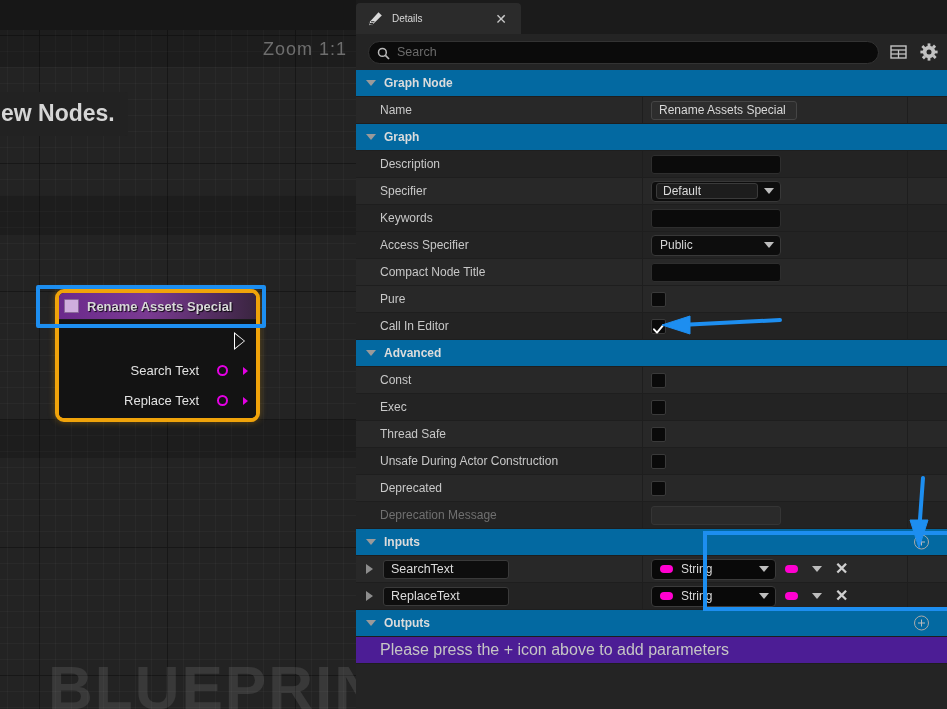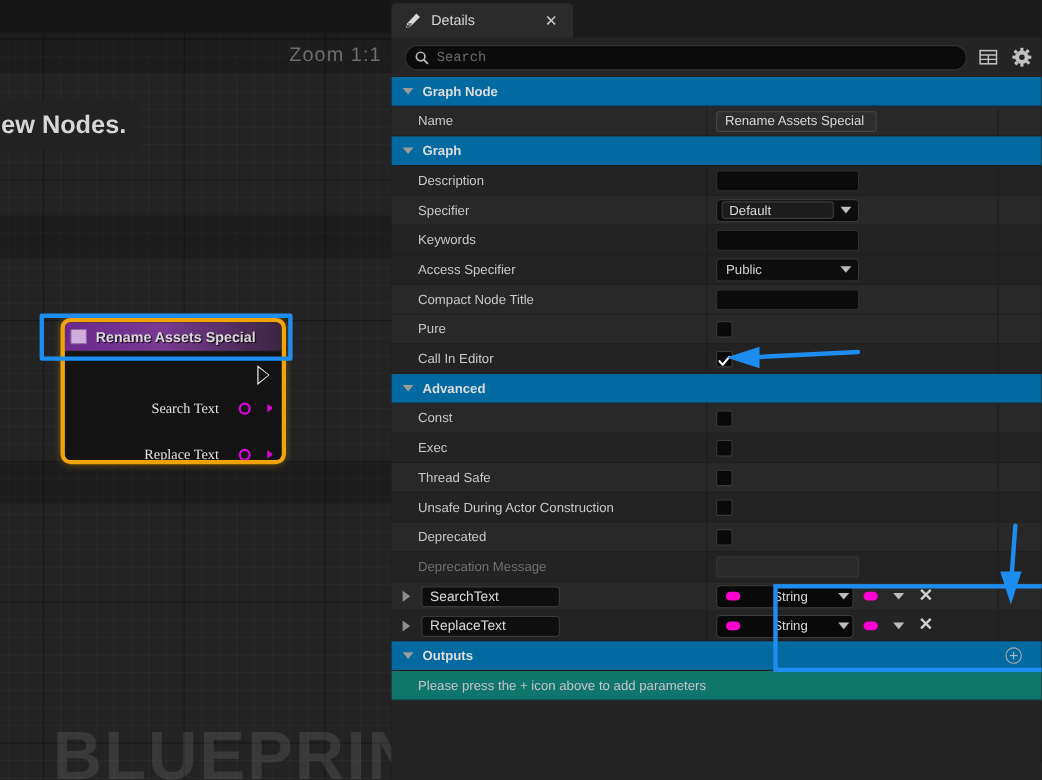--- a/index.html
+++ b/index.html
@@ -91,21 +91,21 @@
   }
   .exec-pin::after {
     content: ""; position: absolute; left: -10px; top: -7px;
     width: 0; height: 0;
     border-top: 7px solid transparent;
     border-bottom: 7px solid transparent;
     border-left: 9px solid #131313;
   }
   .pin-row {
     position: absolute; right: 8px;
-    display: flex; align-items: center; gap: 18px; font-family: Liberation Serif, serif;
+    display: flex; align-items: center; gap: 18px;
   }
   .pin-label { color: #e2e2e2; font-size: 13px; }
   .pin-dot {
     width: 11px; height: 11px; border-radius: 50%;
     border: 2.5px solid #e400e4; background: transparent;
   }
   .pin-arrow {
     width: 0; height: 0; margin-left: -3px;
     border-top: 4px solid transparent;
     border-bottom: 4px solid transparent;
@@ -130,40 +130,40 @@
   }
   #tab-details {
     position: absolute; left: 0; top: 3px; height: 31px; width: 165px;
     background: #2b2b2b;
     border-top-left-radius: 4px; border-top-right-radius: 4px;
     display: flex; align-items: center; padding: 0 0 0 11px;
   }
   #tab-details-icon {
     width: 16px; height: 16px; margin-right: 9px; flex: 0 0 auto;
   }
-  #tab-details-label { color: #d8d8d8; font-size: 13px; flex: 1; }
+  #tab-details-label { color: #d8d8d8; font-size: 10px; flex: 1; }
   #tab-close {
     color: #c9c9c9; font-size: 14px; margin-right: 14px;
     line-height: 1; cursor: pointer;
   }
 
   #searchbar-row {
     height: 36px; background: #242424;
     display: flex; align-items: center; padding: 0 8px 0 12px; gap: 9px;
   }
   #search-box {
     flex: 1; height: 23px; background: #0b0b0b;
     border: 1px solid #333; border-radius: 12px;
     display: flex; align-items: center; padding-left: 8px; gap: 7px;
   }
   #search-icon { width: 13px; height: 13px; flex: 0 0 auto; }
   #search-input {
     flex: 1; background: transparent; border: none; outline: none;
     color: #86efac; font-size: 12.5px;
-    font-family: Liberation Mono, monospace;
+    font-family: Liberation Sans, sans-serif;
   }
   #search-input::placeholder { color: #6b6b6b; }
   .hdr-icon-btn {
     width: 21px; height: 21px; display: flex;
     align-items: center; justify-content: center; cursor: pointer;
   }
 
   
   #proplist { position: relative; }
   .cat-row {
@@ -281,36 +281,36 @@
     display: flex; align-items: center; padding-left: 7px;
   }
   .param-right {
     flex: 1; height: 100%; display: flex; align-items: center;
     padding-left: 8px; gap: 9px;
   }
   .type-combo {
     width: 125px; height: 21px; background: #090909;
     border: 1px solid #3b3b3b; border-radius: 4px;
     display: flex; align-items: center; padding: 0 6px 0 8px;
-    color: #d9d9d9; font-size: 12px; cursor: pointer; gap: 22px;
+    color: #d9d9d9; font-size: 12px; cursor: pointer;
   }
   .type-pill {
     width: 13px; height: 8px; border-radius: 4px;
     background: #ff00d0; margin-right: 8px; flex: 0 0 auto;
   }
   .type-combo .tval { flex: 1; }
   .cont-sel { display: flex; align-items: center; cursor: pointer; }
   .x-btn {
     color: #cfcfcf; font-size: 16px; font-weight: bold;
     cursor: pointer; line-height: 1; margin-left: 4px;
   }
 
   .note-row {
-    height: 27px; background: #0f766e; display: flex; align-items: center;
-    padding-left: 24px; color: #c5c5c5; font-size: 12px;
+    height: 27px; background: #4c1d95; display: flex; align-items: center;
+    padding-left: 24px; color: #c5c5c5; font-size: 16px;
     border-bottom: 1px solid #1e1e1e; position: relative;
   }
   .tail { background: #242424; }
 
   
   #hl-inputs {
     position: absolute; left: 347px; top: 531px;
     width: 582px; height: 80px;
     border: 4px solid #1d8ef0; pointer-events: none;
   }
@@ -343,21 +343,21 @@
         <div id="bp-node-icon"></div>
         <span id="bp-node-title">Rename Assets Special</span>
       </div>
       <div id="bp-node-body">
         <div class="exec-pin"></div>
         <div class="pin-row" style="top:43px;">
           <span class="pin-label">Search Text</span>
           <span class="pin-dot"></span>
           <span class="pin-arrow"></span>
         </div>
-        <div class="pin-row" style="top:73px;margin-top:12px;">
+        <div class="pin-row" style="top:73px;">
           <span class="pin-label">Replace Text</span>
           <span class="pin-dot"></span>
           <span class="pin-arrow"></span>
         </div>
       </div>
     </div>
 
     <div id="hl-node-title"></div>
   </div>
 
@@ -547,20 +547,25 @@
       </div>
 
       <div class="prop-row even">
         <div class="prop-name dim">Deprecation Message</div>
         <div class="prop-val">
           <div class="txtbox dimbox"></div>
           <div class="col-div"></div>
         </div>
       </div>
 
+      <div class="cat-row">
+        <span class="cat-tri"></span>
+        <span class="cat-label">Inputs</span>
+        <span class="plus-btn"></span>
+      </div>
 
       <div class="param-row odd">
         <div class="param-left">
           <span class="row-tri"></span>
           <span class="param-name">SearchText</span>
         </div>
         <div class="param-right">
           <span class="type-combo">
             <span class="type-pill"></span>
             <span class="tval">String</span>

